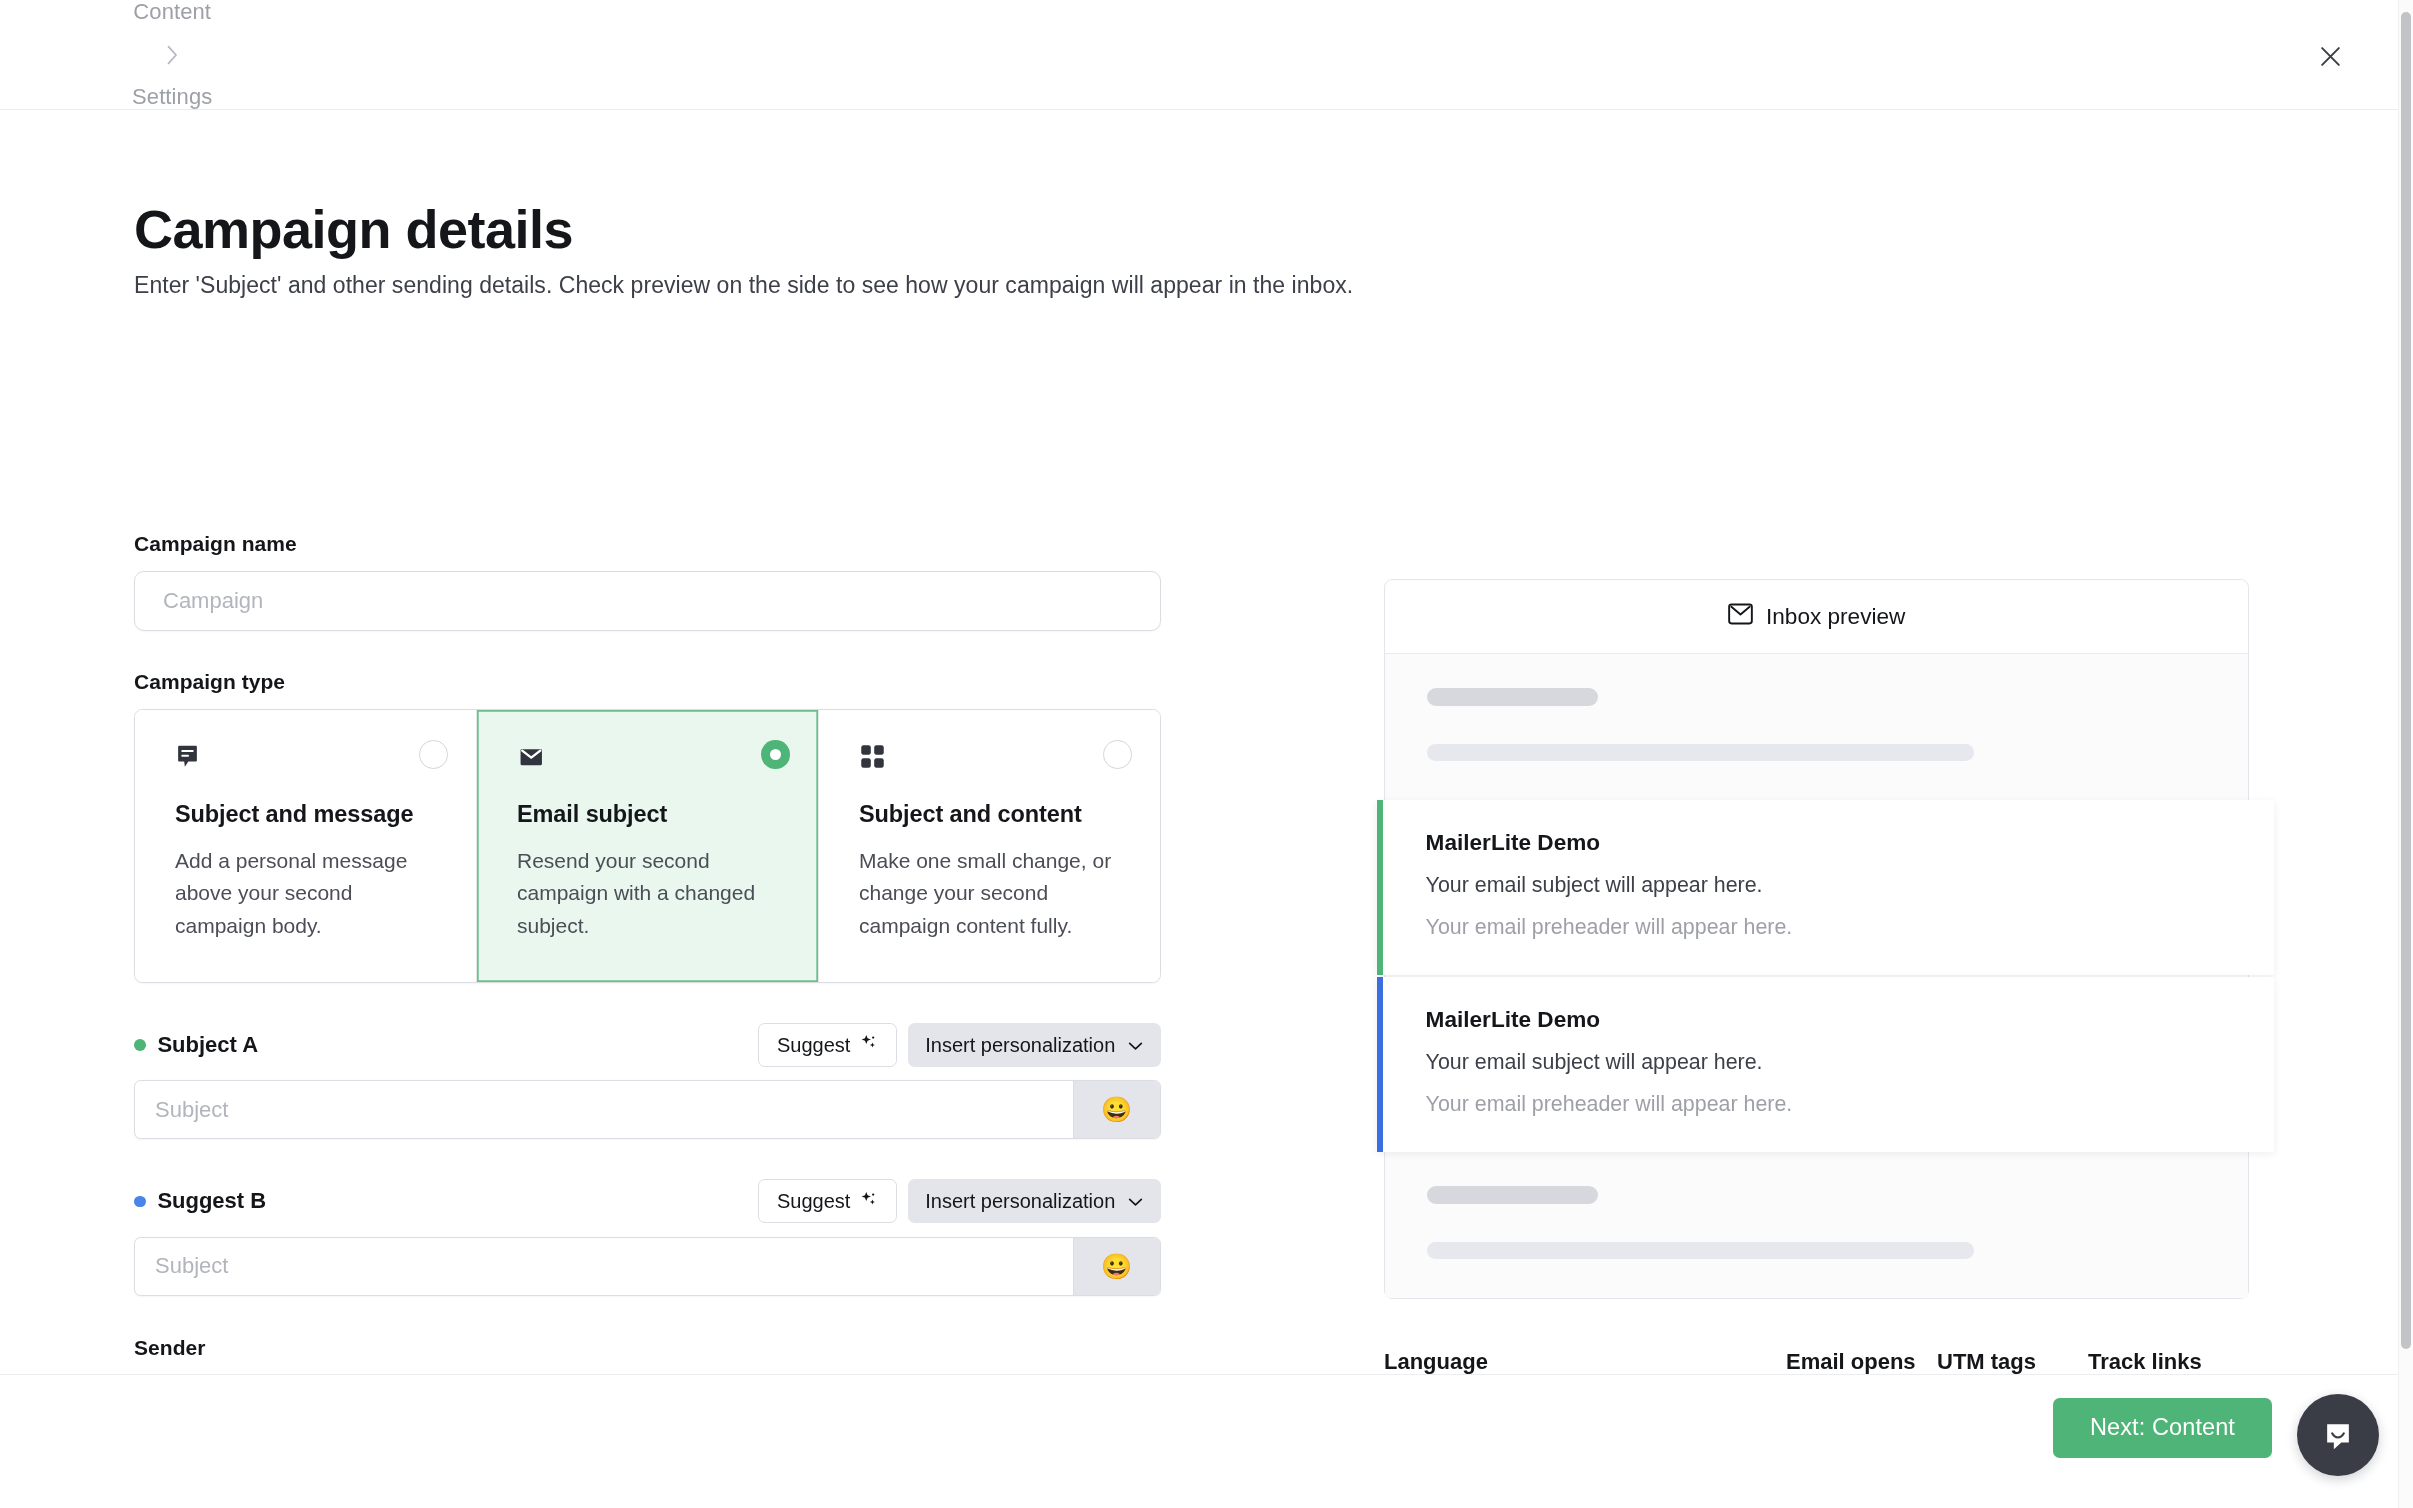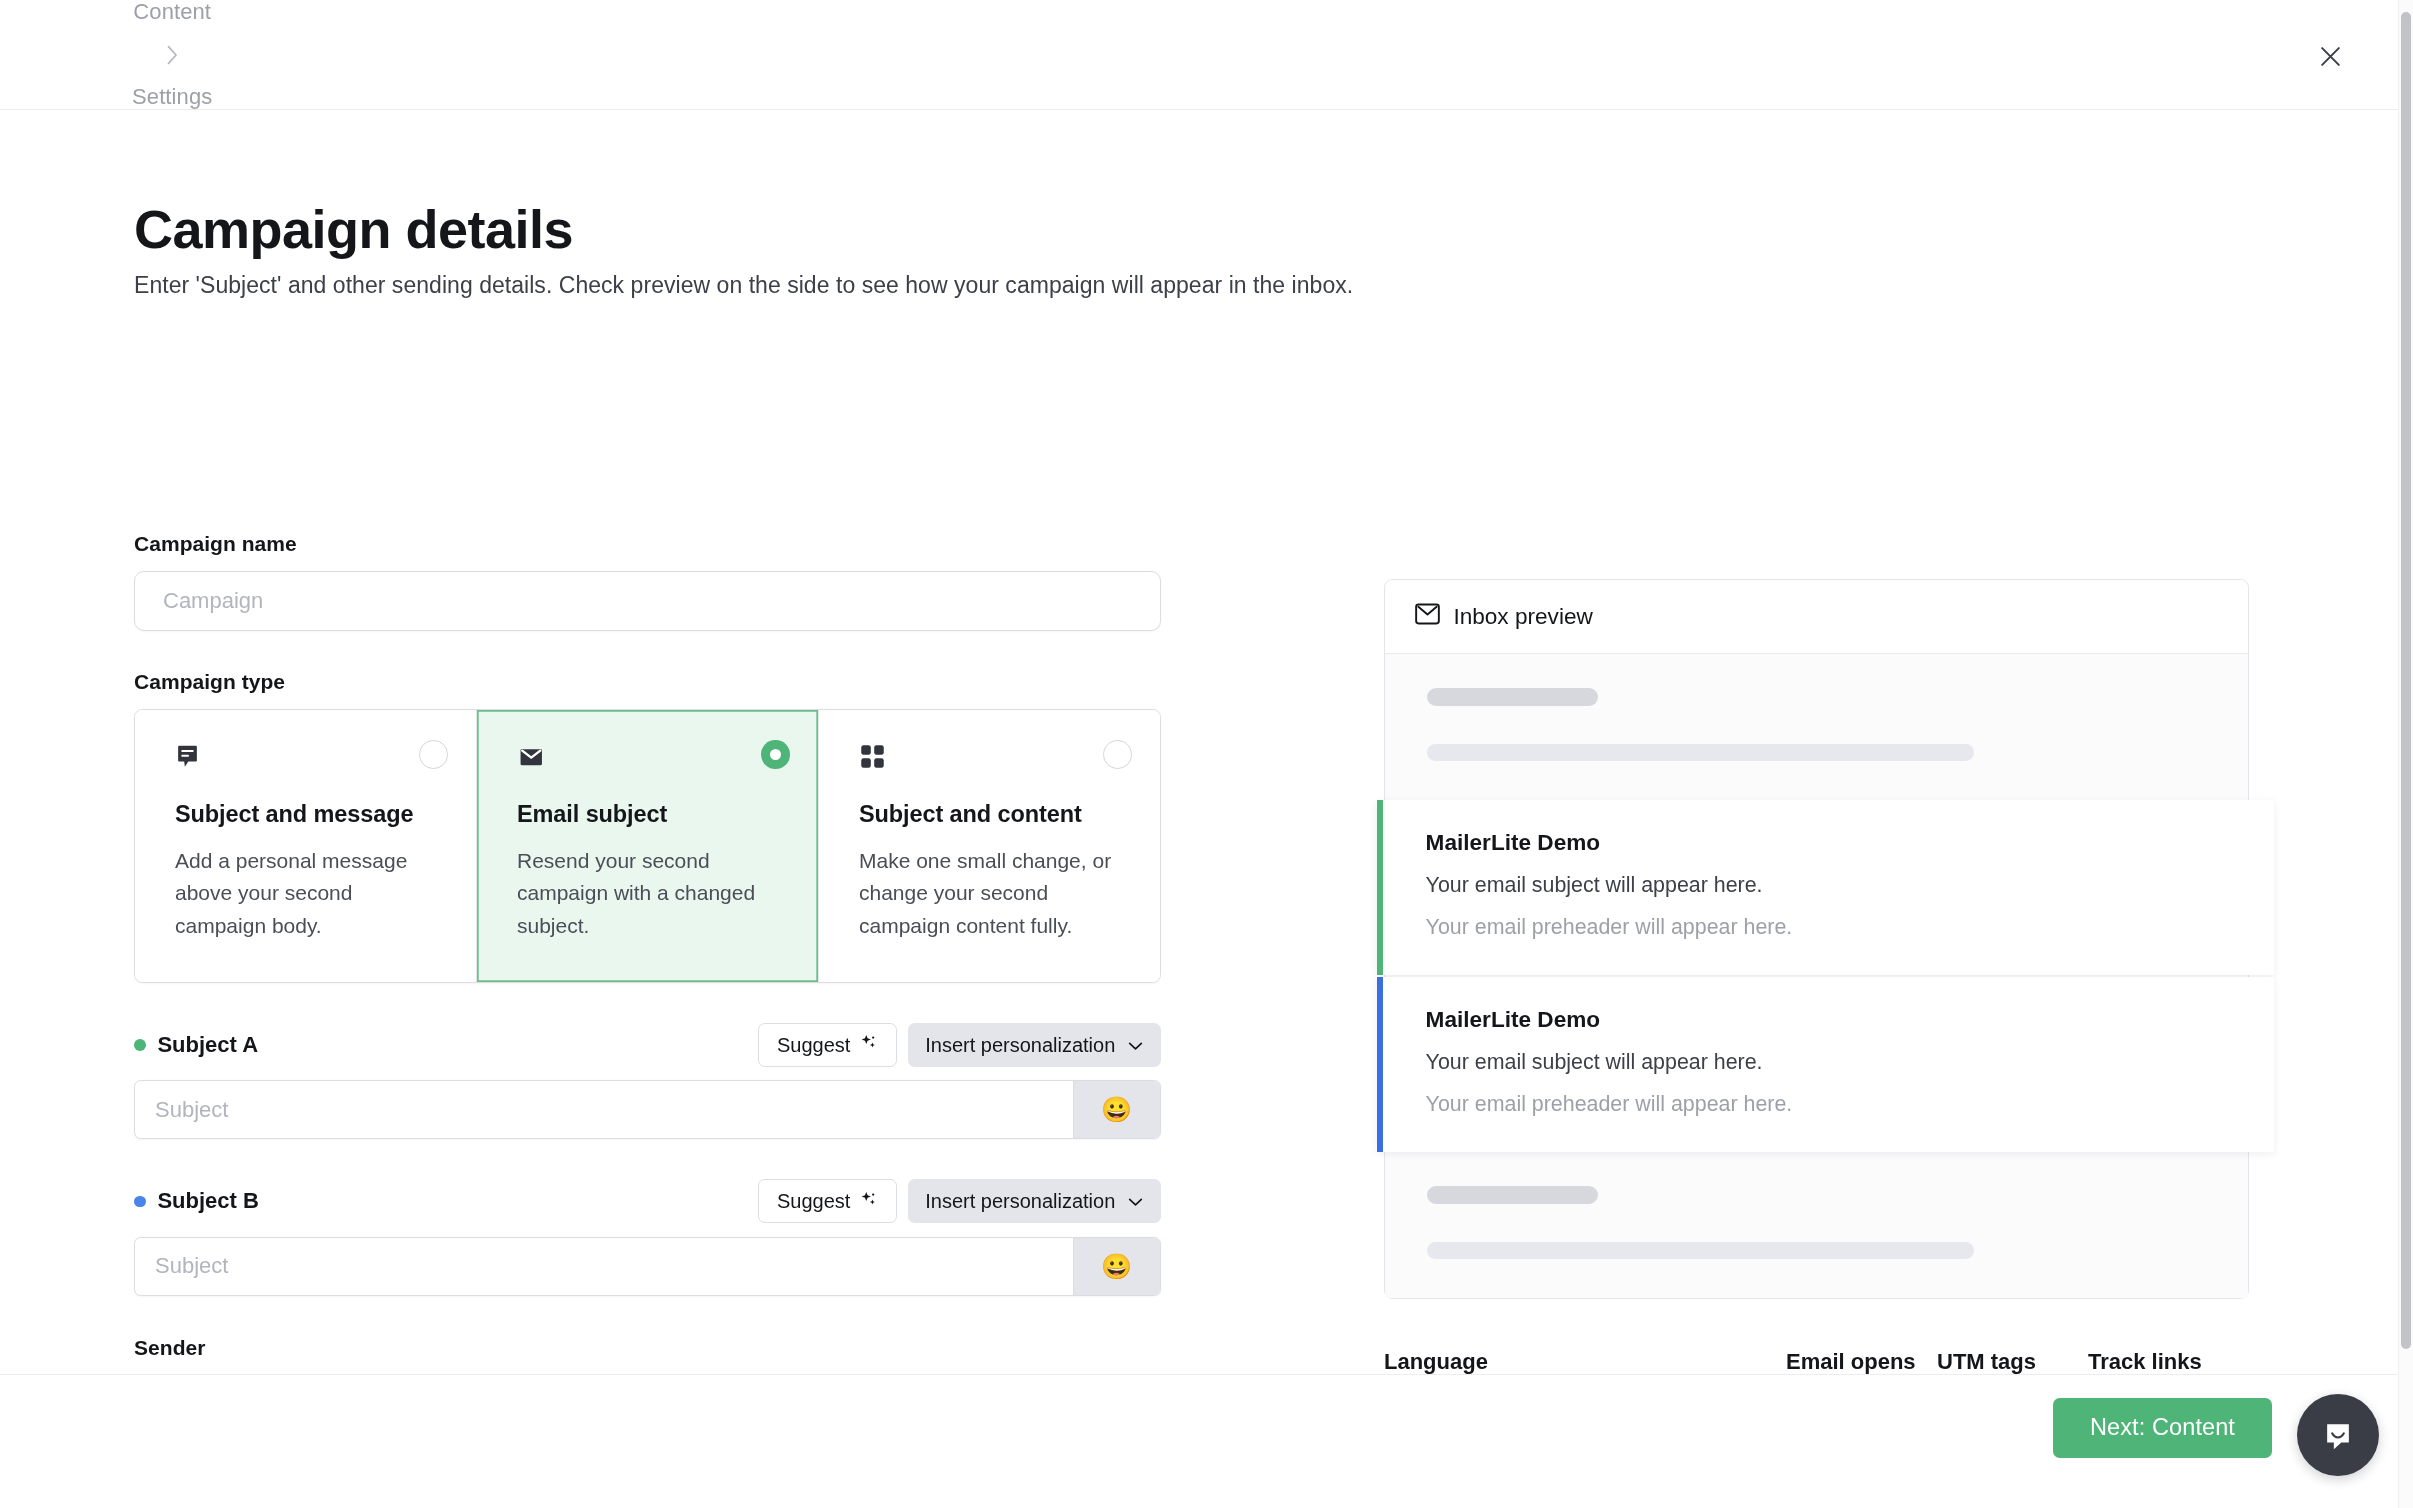--- a/index.html
+++ b/index.html
@@ -359,20 +359,21 @@
     display: flex;
     align-items: center;
     gap: 13.4px;
     height: 74px;
     padding: 0 30px;
     background: #ffffff;
     border-bottom: 1.7px solid #e9eaee;
     border-radius: 8.4px 8.4px 0 0;
     font-size: 22.6px;
     color: #14161a;
+    justify-content: center;
   }
 
   .skeleton-block {
     padding: 34px 42px 39px 42px;
     background: #fbfbfc;
   }
   .skeleton-bar-short {
     width: 171px; height: 18.4px; border-radius: 9.2px;
     background: #d6d8de;
   }
@@ -649,21 +650,21 @@
         <div class="subject-input-wrap">
           <input class="subject-input" type="text" placeholder="Subject" style="">
           <button class="emoji-btn">😀</button>
         </div>
       </div>
 
       
       <div class="subject-block">
         <div class="subject-head">
           <span class="subject-dot" style="background: rgb(74, 132, 234);"></span>
-          <span class="subject-name">Subject B</span>
+          <span class="subject-name">Suggest B</span>
           <div class="subject-actions">
             <button class="btn-suggest">
               <span>Suggest</span>
               <span>
                 <svg width="18.4" height="18.4" viewBox="0 0 24 24" fill="#14161a">
                     <path d="M9.5 2.5l1.7 4.3 4.3 1.7-4.3 1.7-1.7 4.3-1.7-4.3L3.5 8.5l4.3-1.7z"></path>
                     <path d="M17.5 12.5l.9 2.3 2.3.9-2.3.9-.9 2.3-.9-2.3-2.3-.9 2.3-.9z"></path>
                     <circle cx="18.5" cy="6" r="1.5"></circle>
                   </svg>
               </span>

